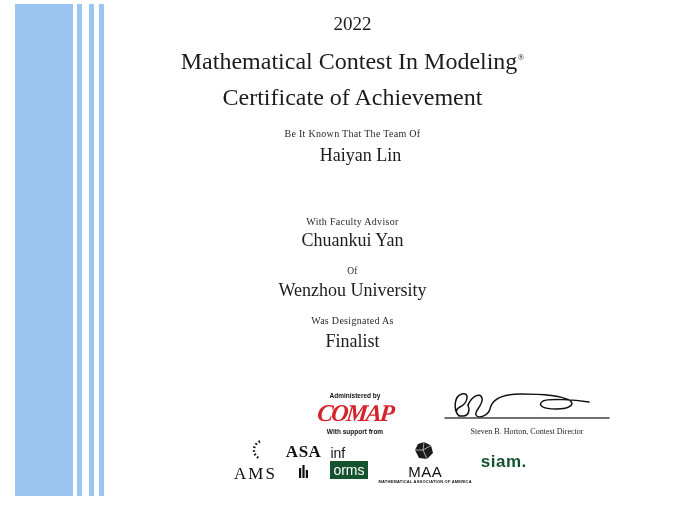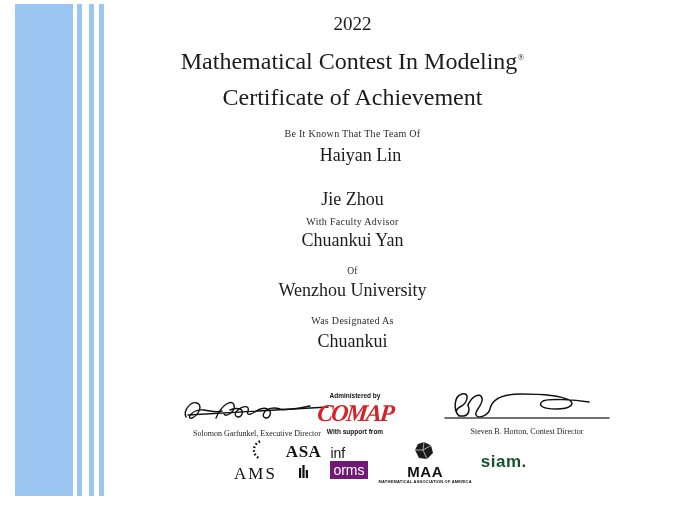--- a/index.html
+++ b/index.html
@@ -50,23 +50,23 @@
   
   .logo-row{
     position:absolute;left:233px;top:448px;height:28px;display:flex;
     align-items:center;gap:9px;font-family:"Liberation Sans", sans-serif;
   }
   .logo{display:flex;align-items:center;flex-direction:column;}
   .ams-text{font-family:"Liberation Serif", serif;font-size:17px;letter-spacing:2px;color:#111;margin-left:1px;}
   .asa-text{font-family:"Liberation Serif", serif;font-size:17px;font-weight:bold;letter-spacing:0.5px;color:#111;}
   .informs{font-size:14px;font-weight:normal;color:#111;align-items:stretch;}
   .informs .plain{display:flex;align-items:center;}
-  .informs .boxed{background:#701a75;color:#fff;padding:1px 3px;display:flex;align-items:center;}
+  .informs .boxed{background:#14532d;color:#fff;padding:1px 3px;display:flex;align-items:center;}
   .maa-col{display:flex;flex-direction:column;align-items:center;margin-left:2px;}
-  .maa-text{font-size:15px;font-weight:bold;color:#111;line-height:15px;letter-spacing:0.5px;}
+  .maa-text{font-size:15px;font-weight:normal;color:#111;line-height:15px;letter-spacing:0.5px;}
   .maa-caption{font-size:4px;font-weight:bold;color:#111;letter-spacing:0.2px;line-height:4px;margin-top:1px;white-space:nowrap;}
   .siam-text{font-size:17px;font-weight:bold;color:#14532d;letter-spacing:0.5px;font-family:"Liberation Sans", sans-serif;}
 </style>
 </head>
 <body>
 
 <div class="canvas">
 
   <div class="stripe stripe-wide"></div>
   <div class="stripe stripe-t1"></div>
@@ -74,39 +74,27 @@
   <div class="stripe stripe-t3"></div>
 
   <div class="cline year">2022</div>
   <div class="cline title">
     <span>Mathematical Contest In Modeling</span><sup>®</sup>
   </div>
   <div class="cline subtitle">Certificate of Achievement</div>
 
   <div class="cline small-label preamble">Be It Known That The Team Of</div>
   <div class="cline team-name team-0">Haiyan Lin</div>
-  <div class="cline team-name team-2">Jie Zhou</div>
   <div class="cline small-label advisor-label">With Faculty Advisor</div>
   <div class="cline advisor">Chuankui Yan</div>
   <div class="cline small-label of-label">Of</div>
   <div class="cline institution">Wenzhou University</div>
   <div class="cline small-label designation-label">Was Designated As</div>
-  <div class="cline designation">Chuankui</div>
+  <div class="cline designation">Finalist</div>
 
-  <div class="sig-block sig-left">
-    <span>
-      <svg width="155" height="28" viewBox="0 0 155 28" fill="none" stroke="#111" stroke-width="1.4" stroke-linecap="round">
-        <path d="M6,21 C3,14 11,5 17,7 C23,9 19,19 12,22 C6,24 11,13 24,14 C32,15 36,17 42,15"></path>
-        <path d="M36,22 C42,8 52,3 54,9 C56,15 46,22 44,18"></path>
-        <path d="M50,14 C58,11 64,13 62,18 C60,23 53,21 56,16 C62,9 70,9 68,15 C66,21 72,18 78,14 C86,10 92,14 90,19 C88,24 81,22 84,17 C86,12 94,11 100,13 C108,15 120,12 130,10"></path>
-        <path d="M8,19 L148,11"></path>
-      </svg>
-    </span>
-    <div class="sig-name">Solomon Garfunkel, Executive Director</div>
-  </div>
 
   <div class="sig-block sig-center">
     <div class="tiny-bold">Administered by</div>
     <div class="comap">COMAP</div>
     <div class="tiny-bold support">With support from</div>
   </div>
 
   <div class="sig-block sig-right">
     <span>
       <svg width="168" height="34" viewBox="0 0 168 34" fill="none" stroke="#111" stroke-width="1.5" stroke-linecap="round">

